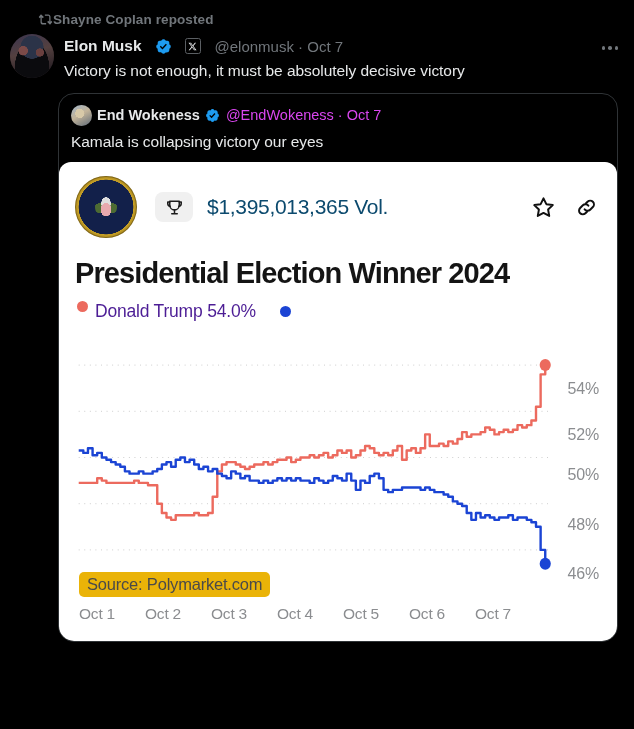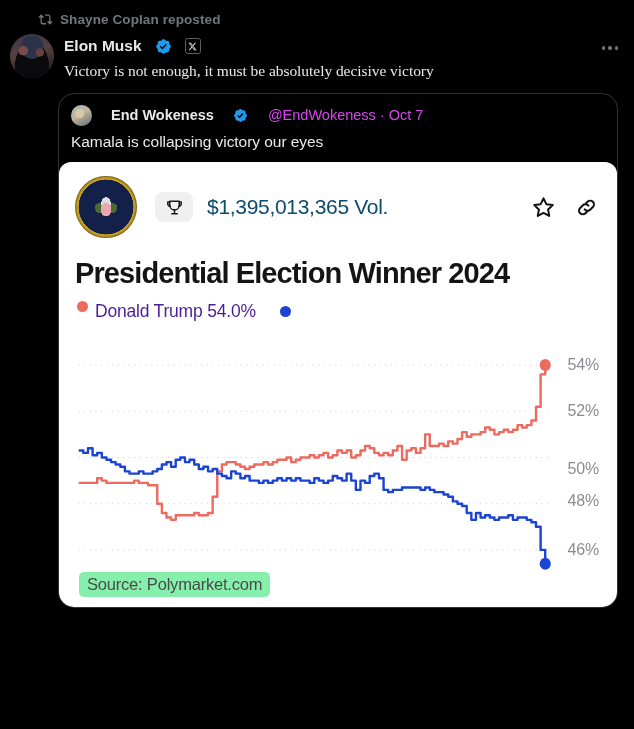--- a/index.html
+++ b/index.html
@@ -13,21 +13,21 @@
     overflow: hidden;
     font-family: "Liberation Sans", sans-serif;
     color: #e7e9ea;
     -webkit-font-smoothing: antialiased;
   }
 
   
   .repost-row {
     display: flex;
     align-items: center;
-    gap: 7px;
+    gap: 0;
     padding: 10px 0 2px 38px;
     height: 18px;
   }
   .repost-icon {
     width: 15px;
     height: 15px;
     flex: 0 0 auto;
     color: #71767b;
   }
   .repost-label {
@@ -125,35 +125,34 @@
     border-radius: 50%;
     background: #71767b;
   }
   .tweet-text {
     font-size: 15.5px;
     line-height: 20px;
     color: #e7e9ea;
     padding: 4px 0 0 0;
     font-weight: 400;
     letter-spacing: -0.05px;
-    font-family: Liberation Serif, serif;
   }
 
   
   .quote-card {
     margin: 12px 16px 0 58px;
     border: 1px solid #2f3336;
     border-radius: 16px;
     overflow: hidden;
     background: #000;
   }
   .quote-head {
     display: flex;
     align-items: center;
-    gap: 19px;
+    gap: 5px;
     padding: 9px 12px 0 12px;
     height: 24px;
   }
   .q-avatar {
     width: 21px;
     height: 21px;
     border-radius: 50%;
     flex: 0 0 auto;
     overflow: hidden;
     position: relative;
@@ -303,26 +302,27 @@
     pointer-events: none;
   }
   .y-lab {
     position: absolute;
     right: 2px;
     font-size: 16px;
     color: #8b8d90;
     letter-spacing: -0.2px;
     transform: translateY(-50%);
     white-space: nowrap;
+    margin-top: 24px;
   }
   .source-tag {
     position: absolute;
     left: 4px;
     bottom: 2px;
-    background: #86efac;
+    background: #eab308;
     border-radius: 5px;
     padding: 3px 8px;
     font-size: 16.5px;
     color: #4a4a4a;
     letter-spacing: -0.2px;
     white-space: nowrap;
     margin-top: 42px;
   }
   .x-labels {
     display: flex;
@@ -365,20 +365,21 @@
       <span class="verified">
         <svg viewBox="0 0 22 22" aria-hidden="true">
           <path fill="#1d9bf0" d="M20.396 11c-.018-.646-.215-1.275-.57-1.816-.354-.54-.852-.972-1.438-1.246.223-.607.27-1.264.14-1.897-.131-.634-.437-1.218-.882-1.687-.47-.445-1.053-.75-1.687-.882-.633-.13-1.29-.083-1.897.14-.273-.587-.704-1.086-1.245-1.44S11.647 1.62 11 1.604c-.646.017-1.273.213-1.813.568s-.969.854-1.24 1.44c-.608-.223-1.267-.272-1.902-.14-.635.13-1.22.436-1.69.882-.445.47-.749 1.055-.878 1.688-.13.633-.08 1.29.144 1.896-.587.274-1.087.705-1.443 1.245-.356.54-.555 1.17-.574 1.817.02.647.218 1.276.574 1.817.356.54.856.972 1.443 1.245-.224.606-.274 1.263-.144 1.896.13.634.433 1.218.877 1.688.47.443 1.054.747 1.687.878.633.132 1.29.084 1.897-.136.274.586.705 1.084 1.246 1.439.54.354 1.17.551 1.816.569.647-.016 1.276-.213 1.817-.567s.972-.854 1.245-1.44c.604.239 1.266.296 1.903.164.636-.132 1.22-.447 1.68-.907.46-.46.776-1.044.908-1.681s.075-1.299-.165-1.903c.586-.274 1.084-.705 1.439-1.246.354-.54.551-1.17.569-1.816zM9.662 14.85l-3.429-3.428 1.293-1.302 2.072 2.072 4.4-4.794 1.347 1.246z"></path>
         </svg>
       </span>
       <span class="x-badge">
         <svg viewBox="0 0 24 24" fill="#e7e9ea" aria-hidden="true">
           <path d="M18.244 2.25h3.308l-7.227 8.26 8.502 11.24H16.17l-5.214-6.817L4.99 21.75H1.68l7.73-8.835L1.254 2.25H8.08l4.713 6.231zm-1.161 17.52h1.833L7.084 4.126H5.117z"></path>
         </svg>
       </span>
+      <span class="handle-meta">@elonmusk · Oct 7</span>
     </div>
 
     <div class="tweet-text">Victory is not enough, it must be absolutely decisive victory</div>
   </div>
 
   <div class="more-btn">
     <i></i>
     <i></i>
     <i></i>
   </div>
@@ -453,21 +454,30 @@
           <line x1="4" x2="514" y1="169.7" y2="169.7" stroke="#c9c9c9" stroke-width="1" stroke-dasharray="1 5"></line>
           <line x1="4" x2="514" y1="215.9" y2="215.9" stroke="#c9c9c9" stroke-width="1" stroke-dasharray="1 5"></line>
           <path d="M 4.00 148.91 L 8.97 148.91 L 8.97 148.91 L 13.94 148.91 L 13.94 148.91 L 18.91 148.91 L 18.91 148.91 L 23.88 148.91 L 23.88 144.29 L 28.85 144.29 L 28.85 146.60 L 33.82 146.60 L 33.82 148.91 L 38.79 148.91 L 38.79 148.91 L 43.76 148.91 L 43.76 148.91 L 48.73 148.91 L 48.73 148.91 L 53.70 148.91 L 53.70 148.91 L 58.67 148.91 L 58.67 148.91 L 63.64 148.91 L 63.64 146.60 L 68.61 146.60 L 68.61 148.91 L 73.58 148.91 L 73.58 148.91 L 78.55 148.91 L 78.55 151.22 L 83.52 151.22 L 83.52 151.22 L 88.50 151.22 L 88.50 169.70 L 93.47 169.70 L 93.47 178.94 L 98.44 178.94 L 98.44 183.56 L 103.41 183.56 L 103.41 185.87 L 108.38 185.87 L 108.38 181.25 L 113.35 181.25 L 113.35 181.25 L 118.32 181.25 L 118.32 181.25 L 123.29 181.25 L 123.29 181.25 L 128.26 181.25 L 128.26 178.94 L 133.23 178.94 L 133.23 181.25 L 138.20 181.25 L 138.20 181.25 L 143.17 181.25 L 143.17 178.94 L 148.14 178.94 L 148.14 162.77 L 153.11 162.77 L 153.11 137.36 L 158.08 137.36 L 158.08 130.43 L 163.05 130.43 L 163.05 128.12 L 168.02 128.12 L 168.02 128.12 L 172.99 128.12 L 172.99 130.43 L 177.96 130.43 L 177.96 132.74 L 182.93 132.74 L 182.93 135.05 L 187.90 135.05 L 187.90 132.74 L 192.87 132.74 L 192.87 130.43 L 197.84 130.43 L 197.84 130.43 L 202.81 130.43 L 202.81 128.12 L 207.78 128.12 L 207.78 130.43 L 212.75 130.43 L 212.75 128.12 L 217.72 128.12 L 217.72 125.81 L 222.69 125.81 L 222.69 125.81 L 227.66 125.81 L 227.66 123.50 L 232.63 123.50 L 232.63 128.12 L 237.60 128.12 L 237.60 125.81 L 242.57 125.81 L 242.57 123.50 L 247.54 123.50 L 247.54 123.50 L 252.51 123.50 L 252.51 121.19 L 257.49 121.19 L 257.49 123.50 L 262.46 123.50 L 262.46 121.19 L 267.43 121.19 L 267.43 118.88 L 272.40 118.88 L 272.40 123.50 L 277.37 123.50 L 277.37 121.19 L 282.34 121.19 L 282.34 116.57 L 287.31 116.57 L 287.31 118.88 L 292.28 118.88 L 292.28 116.57 L 297.25 116.57 L 297.25 123.50 L 302.22 123.50 L 302.22 121.19 L 307.19 121.19 L 307.19 116.57 L 312.16 116.57 L 312.16 111.95 L 317.13 111.95 L 317.13 114.26 L 322.10 114.26 L 322.10 118.88 L 327.07 118.88 L 327.07 121.19 L 332.04 121.19 L 332.04 118.88 L 337.01 118.88 L 337.01 121.19 L 341.98 121.19 L 341.98 116.57 L 346.95 116.57 L 346.95 111.95 L 351.92 111.95 L 351.92 125.81 L 356.89 125.81 L 356.89 116.57 L 361.86 116.57 L 361.86 114.26 L 366.83 114.26 L 366.83 118.88 L 371.80 118.88 L 371.80 114.26 L 376.77 114.26 L 376.77 100.40 L 381.74 100.40 L 381.74 111.95 L 386.71 111.95 L 386.71 111.95 L 391.68 111.95 L 391.68 109.64 L 396.65 109.64 L 396.65 111.95 L 401.62 111.95 L 401.62 107.33 L 406.59 107.33 L 406.59 109.64 L 411.56 109.64 L 411.56 105.02 L 416.53 105.02 L 416.53 98.09 L 421.50 98.09 L 421.50 102.71 L 426.48 102.71 L 426.48 100.40 L 431.45 100.40 L 431.45 100.40 L 436.42 100.40 L 436.42 98.09 L 441.39 98.09 L 441.39 93.47 L 446.36 93.47 L 446.36 95.78 L 451.33 95.78 L 451.33 100.40 L 456.30 100.40 L 456.30 98.09 L 461.27 98.09 L 461.27 95.78 L 466.24 95.78 L 466.24 98.09 L 471.21 98.09 L 471.21 95.78 L 476.18 95.78 L 476.18 91.16 L 481.15 91.16 L 481.15 93.47 L 486.12 93.47 L 486.12 91.16 L 491.09 91.16 L 491.09 86.54 L 496.06 86.54 L 496.06 72.68 L 501.03 72.68 L 501.03 40.34 L 506.00 40.34 L 506.00 31.10" fill="none" stroke="#ec6a5e" stroke-width="2.4" stroke-linejoin="round" vector-effect="non-scaling-stroke"></path>
           <circle cx="506" cy="31.099999999999994" r="6" fill="#ec6a5e"></circle>
           <path d="M 4.00 116.57 L 8.97 116.57 L 8.97 118.88 L 13.94 118.88 L 13.94 114.26 L 18.91 114.26 L 18.91 121.19 L 23.88 121.19 L 23.88 118.88 L 28.85 118.88 L 28.85 123.50 L 33.82 123.50 L 33.82 125.81 L 38.79 125.81 L 38.79 128.12 L 43.76 128.12 L 43.76 130.43 L 48.73 130.43 L 48.73 132.74 L 53.70 132.74 L 53.70 137.36 L 58.67 137.36 L 58.67 139.67 L 63.64 139.67 L 63.64 139.67 L 68.61 139.67 L 68.61 137.36 L 73.58 137.36 L 73.58 139.67 L 78.55 139.67 L 78.55 139.67 L 83.52 139.67 L 83.52 137.36 L 88.50 137.36 L 88.50 135.05 L 93.47 135.05 L 93.47 130.43 L 98.44 130.43 L 98.44 128.12 L 103.41 128.12 L 103.41 132.74 L 108.38 132.74 L 108.38 125.81 L 113.35 125.81 L 113.35 123.50 L 118.32 123.50 L 118.32 128.12 L 123.29 128.12 L 123.29 125.81 L 128.26 125.81 L 128.26 130.43 L 133.23 130.43 L 133.23 135.05 L 138.20 135.05 L 138.20 132.74 L 143.17 132.74 L 143.17 137.36 L 148.14 137.36 L 148.14 135.05 L 153.11 135.05 L 153.11 139.67 L 158.08 139.67 L 158.08 141.98 L 163.05 141.98 L 163.05 144.29 L 168.02 144.29 L 168.02 137.36 L 172.99 137.36 L 172.99 139.67 L 177.96 139.67 L 177.96 144.29 L 182.93 144.29 L 182.93 141.98 L 187.90 141.98 L 187.90 146.60 L 192.87 146.60 L 192.87 146.60 L 197.84 146.60 L 197.84 148.91 L 202.81 148.91 L 202.81 146.60 L 207.78 146.60 L 207.78 148.91 L 212.75 148.91 L 212.75 146.60 L 217.72 146.60 L 217.72 144.29 L 222.69 144.29 L 222.69 146.60 L 227.66 146.60 L 227.66 144.29 L 232.63 144.29 L 232.63 146.60 L 237.60 146.60 L 237.60 144.29 L 242.57 144.29 L 242.57 146.60 L 247.54 146.60 L 247.54 146.60 L 252.51 146.60 L 252.51 148.91 L 257.49 148.91 L 257.49 144.29 L 262.46 144.29 L 262.46 146.60 L 267.43 146.60 L 267.43 148.91 L 272.40 148.91 L 272.40 146.60 L 277.37 146.60 L 277.37 141.98 L 282.34 141.98 L 282.34 144.29 L 287.31 144.29 L 287.31 146.60 L 292.28 146.60 L 292.28 139.67 L 297.25 139.67 L 297.25 146.60 L 302.22 146.60 L 302.22 155.84 L 307.19 155.84 L 307.19 146.60 L 312.16 146.60 L 312.16 148.91 L 317.13 148.91 L 317.13 141.98 L 322.10 141.98 L 322.10 139.67 L 327.07 139.67 L 327.07 144.29 L 332.04 144.29 L 332.04 155.84 L 337.01 155.84 L 337.01 158.15 L 341.98 158.15 L 341.98 155.84 L 346.95 155.84 L 346.95 155.84 L 351.92 155.84 L 351.92 153.53 L 356.89 153.53 L 356.89 153.53 L 361.86 153.53 L 361.86 153.53 L 366.83 153.53 L 366.83 153.53 L 371.80 153.53 L 371.80 155.84 L 376.77 155.84 L 376.77 153.53 L 381.74 153.53 L 381.74 155.84 L 386.71 155.84 L 386.71 158.15 L 391.68 158.15 L 391.68 158.15 L 396.65 158.15 L 396.65 160.46 L 401.62 160.46 L 401.62 162.77 L 406.59 162.77 L 406.59 167.39 L 411.56 167.39 L 411.56 169.70 L 416.53 169.70 L 416.53 172.01 L 421.50 172.01 L 421.50 178.94 L 426.48 178.94 L 426.48 185.87 L 431.45 185.87 L 431.45 178.94 L 436.42 178.94 L 436.42 183.56 L 441.39 183.56 L 441.39 181.25 L 446.36 181.25 L 446.36 183.56 L 451.33 183.56 L 451.33 185.87 L 456.30 185.87 L 456.30 183.56 L 461.27 183.56 L 461.27 183.56 L 466.24 183.56 L 466.24 181.25 L 471.21 181.25 L 471.21 185.87 L 476.18 185.87 L 476.18 183.56 L 481.15 183.56 L 481.15 183.56 L 486.12 183.56 L 486.12 185.87 L 491.09 185.87 L 491.09 188.18 L 496.06 188.18 L 496.06 192.80 L 501.03 192.80 L 501.03 215.90 L 506.00 215.90 L 506.00 229.76" fill="none" stroke="#1b44d4" stroke-width="2.4" stroke-linejoin="round" vector-effect="non-scaling-stroke"></path>
           <circle cx="506" cy="229.76000000000005" r="6" fill="#1b44d4"></circle>
         </svg>
       <div class="y-labels" id="y-labels">
           <div class="y-lab" style="top: 31.1px;">54%</div>
           <div class="y-lab" style="top: 77.3px;">52%</div>
-          <div class="y-lab" style="top: 135px;">50%</div>
+          <div class="y-lab" style="top: 117px;">50%</div>
           <div class="y-lab" style="top: 167px;">48%</div>
           <div class="y-lab" style="top: 215.9px;">46%</div>
         </div>
       <div class="source-tag">Source: Polymarket.com</div>
     </div>
 
+    <div class="x-labels" id="x-labels">
+        <div class="x-lab">Oct 1</div>
+        <div class="x-lab">Oct 2</div>
+        <div class="x-lab">Oct 3</div>
+        <div class="x-lab">Oct 4</div>
+        <div class="x-lab">Oct 5</div>
+        <div class="x-lab">Oct 6</div>
+        <div class="x-lab">Oct 7</div>
+      </div>
   </div>
 </div>
 
 </body></html>

